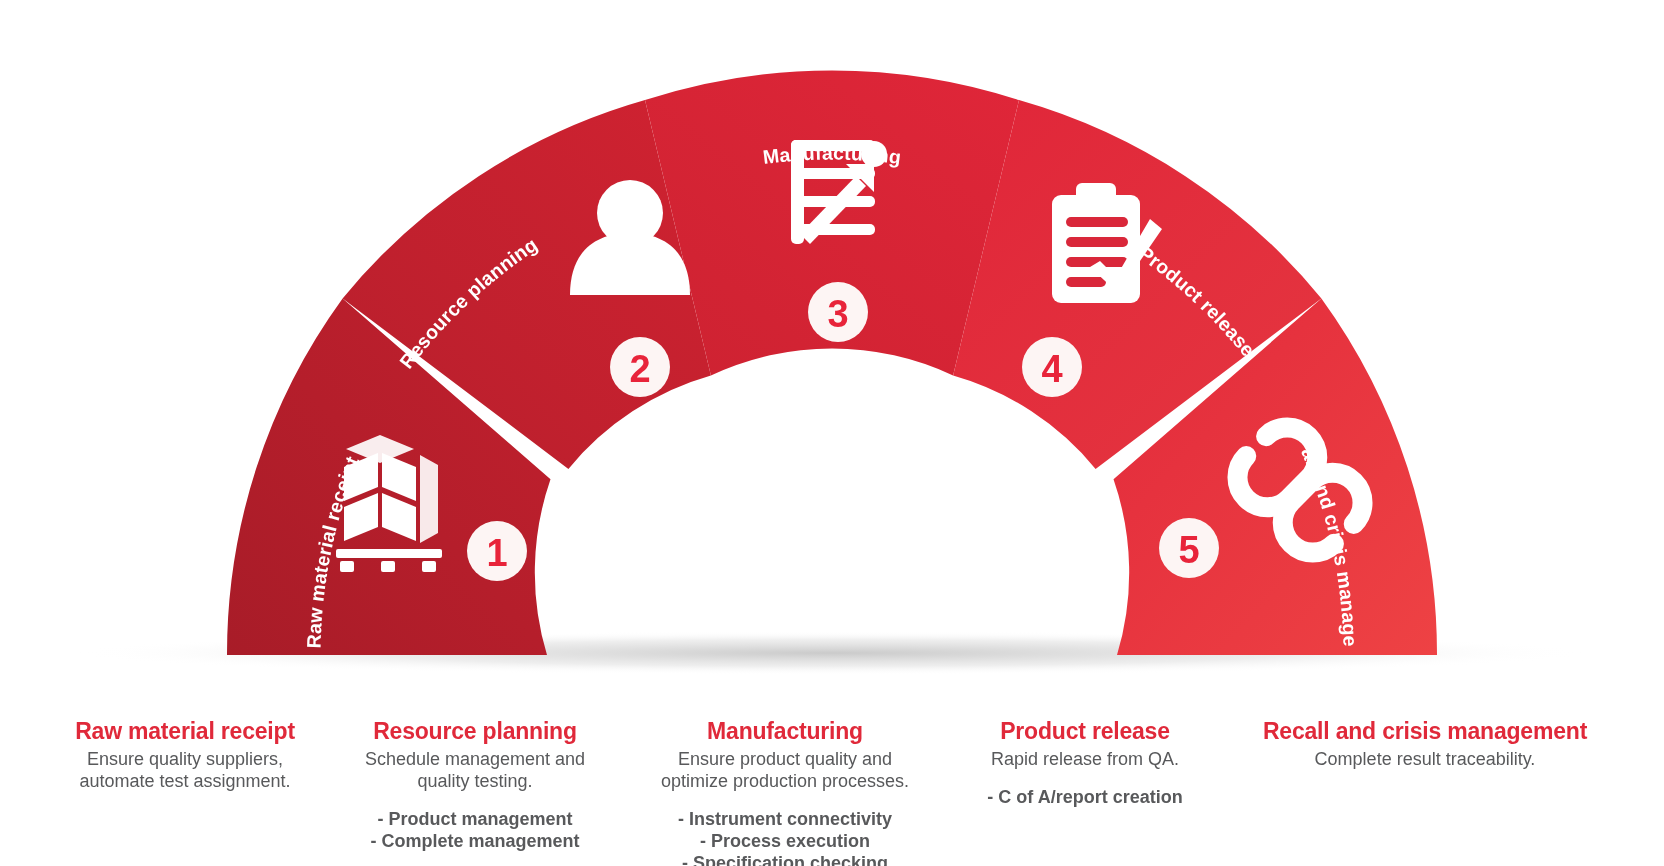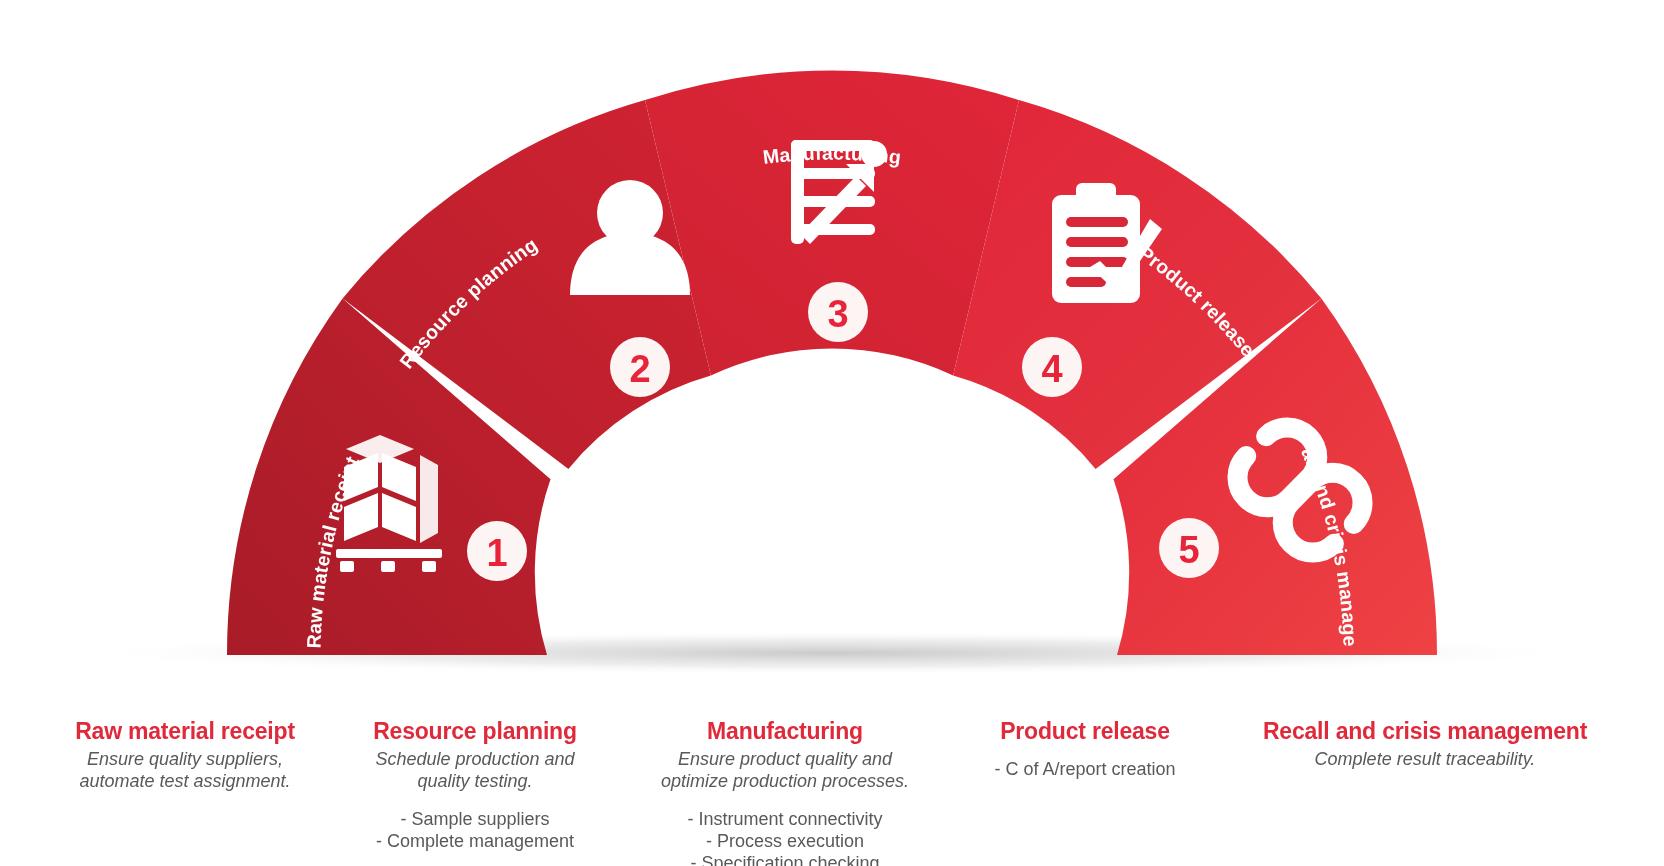--- a/index.html
+++ b/index.html
@@ -53,29 +53,28 @@
     font-weight: bold;
     letter-spacing: -0.2px;
     white-space: nowrap;
     margin-bottom: 6px;
   }
   .cap-desc {
     color: #58595b;
     font-size: 18px;
     line-height: 1.22;
     white-space: pre-line;
-    font-style: italic;
   }
   .cap-bullets {
     color: #58595b;
     font-size: 18px;
     line-height: 1.22;
     margin-top: 16px;
   }
-  .cap-bullets div { white-space: nowrap; }
+  .cap-bullets div { white-space: nowrap; font-weight: bold; }
 
   
   .seg-label {
     font-family: "Liberation Sans", sans-serif;
     font-size: 19.5px;
     font-weight: bold;
     fill: #ffffff;
     letter-spacing: 0.2px;
   }
   .num-circle-text {
@@ -279,41 +278,42 @@
 
     <div class="cap" style="left:30px; top:20px; width:310px;">
       <div class="cap-title">Raw material receipt</div>
       <div class="cap-desc">Ensure quality suppliers,
 automate test assignment.</div>
 
     </div>
 
     <div class="cap" style="left:325px; top:20px; width:300px;">
       <div class="cap-title">Resource planning</div>
-      <div class="cap-desc">Schedule production and
+      <div class="cap-desc">Schedule management and
 quality testing.</div>
       <div class="cap-bullets">
-          <div>- Sample suppliers</div>
+          <div>- Product management</div>
           <div>- Complete management</div>
         </div>
     </div>
 
     <div class="cap" style="left:620px; top:20px; width:330px;">
       <div class="cap-title">Manufacturing</div>
       <div class="cap-desc">Ensure product quality and
 optimize production processes.</div>
       <div class="cap-bullets">
           <div>- Instrument connectivity</div>
           <div>- Process execution</div>
           <div>- Specification checking</div>
         </div>
     </div>
 
     <div class="cap" style="left:945px; top:20px; width:280px;">
       <div class="cap-title">Product release</div>
+      <div class="cap-desc">Rapid release from QA.</div>
       <div class="cap-bullets">
           <div>- C of A/report creation</div>
         </div>
     </div>
 
     <div class="cap" style="left:1230px; top:20px; width:390px;">
       <div class="cap-title">Recall and crisis management</div>
       <div class="cap-desc">Complete result traceability.</div>
 
     </div>

